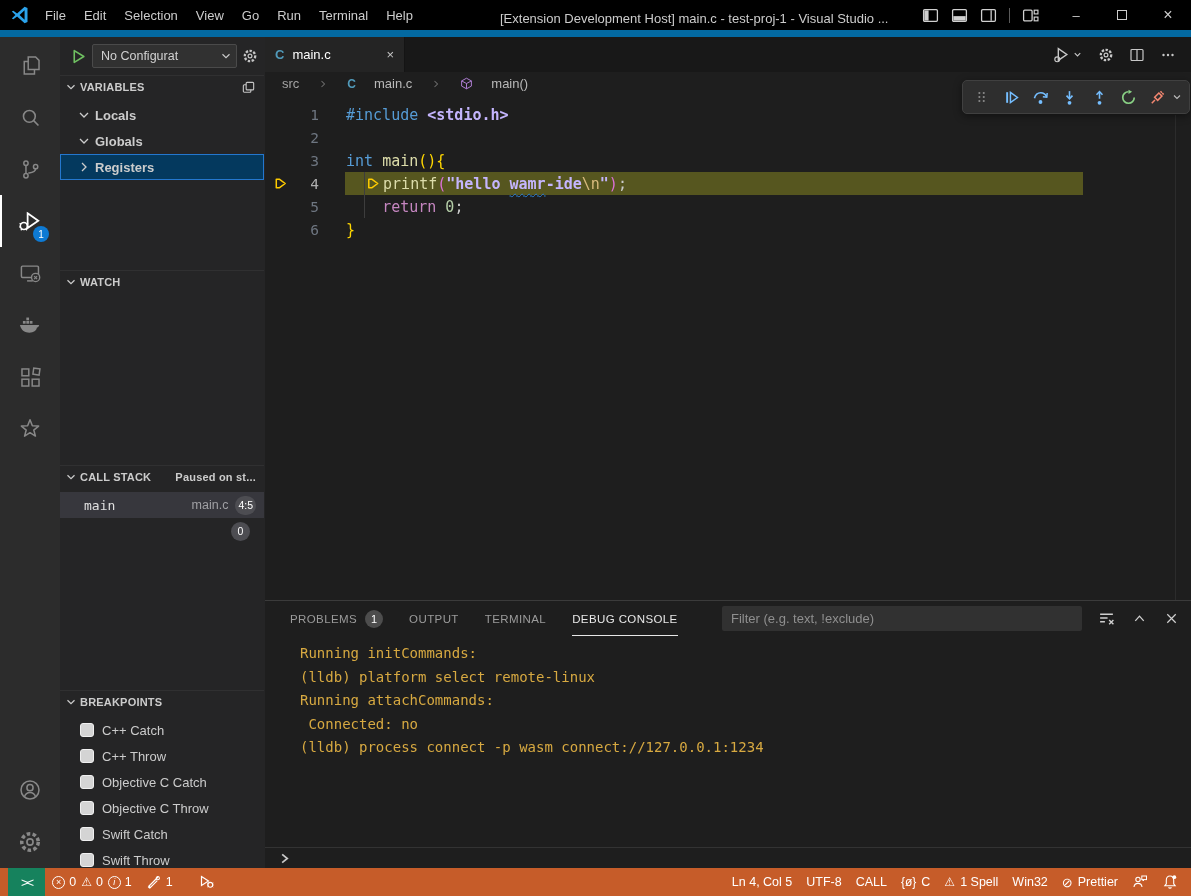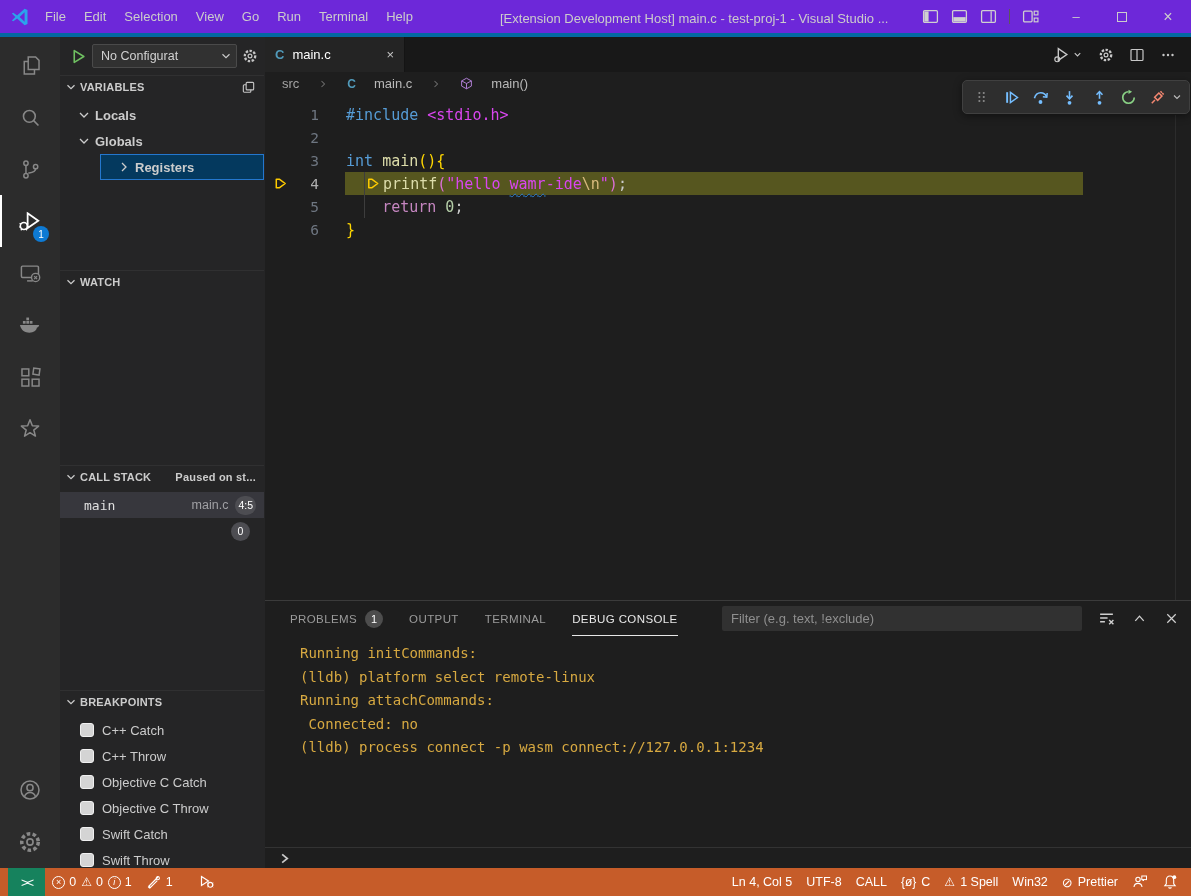--- a/index.html
+++ b/index.html
@@ -6,21 +6,21 @@
   html,body { margin:0; padding:0; background:#000; }
   .window {
     position:relative; width:1191px; height:896px; overflow:hidden;
     background:#1e1e1e; color:#cccccc;
     font-family:"Liberation Sans", sans-serif; font-size:13px;
     user-select:none;
   }
   svg { display:block; }
 
   
-  .titlebar { height:37px; background:#6d28d9; border-bottom:4px solid #0369a1; display:flex; align-items:center; position:relative;text-align:right; }
+  .titlebar { height:37px; background:#000000; border-bottom:7px solid #0369a1; display:flex; align-items:center; position:relative;text-align:right; }
   .logo { margin:0 6px 0 10px; }
   .menubar { display:flex; height:100%; }
   .menu-item { padding:0 9px; display:flex; align-items:center; color:#cccccc; font-size:13px; }
   .titlebar-title { position:absolute; left:500px; top:0; height:37px; line-height:37px; color:#cccccc; font-size:13px; white-space:nowrap; }
   .titlebar-right { margin-left:auto; display:flex; align-items:center; height:100%; }
   .layout-icons { display:flex; align-items:center; gap:12px; margin-right:14px; color:#d0d0d0; }
   .tb-sep { width:1px; height:15px; background:#5a5a5a; }
   .win-btn { width:46px; height:100%; display:flex; align-items:center; justify-content:center; color:#cccccc; }
   .maxi { width:10px; height:10px; border:1px solid #cccccc; }
 
@@ -39,21 +39,21 @@
   .sb-toolbar { height:38px; display:flex; align-items:center; padding:0 6px 0 10px; gap:5px; }
   .config-dd { flex:1; height:24px; background:#313131; border:1px solid #4a4a4a; border-radius:2px; display:flex; align-items:center; padding:0 3px 0 8px; color:#d2d2d2; font-size:12.5px; min-width:0; }
   .config-dd .lbl { flex:1; overflow:hidden; white-space:nowrap; }
   .section { border-top:1px solid #303031; overflow:hidden; }
   .sec-vars { height:195px; } .sec-watch { height:195px; } .sec-stack { height:225px; } .sec-bp { flex:1; }
   .sec-head { height:22px; display:flex; align-items:center; padding:0 8px 0 4px; font-size:11px; font-weight:700; letter-spacing:.2px; color:#cccccc; }
   .sec-head .grow { flex:1; }
   .paused { font-size:11px; font-weight:700; color:#cccccc; white-space:nowrap; }
   .tree { padding-top:4px; }
   .tree-row { height:26px; display:flex; align-items:center; padding-left:16px; font-weight:700; color:#cccccc; }
-  .tree-row.selected { background:#04395e; outline:1px solid #2477ce; outline-offset:-1px;margin-left:40px; }
+  .tree-row.selected { background:#04395e; outline:1px solid #2477ce; outline-offset:-1px; }
   .cs-row { height:26px; margin-top:4px; display:flex; align-items:center; background:#37373d; padding:0 8px 0 24px; }
   .cs-name { font-family:"DejaVu Sans Mono", monospace; font-size:13px; color:#e0e0e0; }
   .cs-right { margin-left:auto; display:flex; align-items:center; gap:7px; }
   .cs-file { color:#a0a0a4; font-size:12.5px; }
   .badge { min-width:19px; height:19px; border-radius:10px; background:#4d4d52; color:#ffffff; font-size:10.5px; display:inline-flex; align-items:center; justify-content:center; padding:0 3px; }
   .zero-row { height:26px; display:flex; align-items:center; justify-content:flex-end; padding-right:14px; }
   .bp-list { padding-top:4px; }
   .bp-row { height:26px; display:flex; align-items:center; gap:8px; padding-left:20px; color:#cccccc; }
   .checkbox { width:14px; height:14px; background:#d4d4d4; border:1px solid #f0f0f0; border-radius:3px; }
 
@@ -71,21 +71,21 @@
   .code { position:absolute; top:8px; left:0; right:0; }
   .line { height:23px; display:flex; align-items:center; position:relative; }
   .hl-bar { position:absolute; left:80px; width:738px; top:0; height:23px; background:#56561f; }
   .guide { position:absolute; left:99px; top:77px; width:1px; height:46px; background:#3d3d3d; z-index:2; }
   .gut-a { width:30px; padding-left:7px; z-index:1; }
   .gut-n { width:24px; text-align:right; color:#6e7681; font-size:14.5px; z-index:1; }
   .gut-n.cur { color:#aeaeae; }
   .gut-pad { width:27px; }
   .ln-content { white-space:pre; color:#cccccc; z-index:1; display:flex; align-items:center; }
   .tok { white-space:pre; }
-  .c-kw { color:#569cd6; } .c-fn { color:#dcdcaa; } .c-str { color:#d946ef; }
+  .c-kw { color:#569cd6; } .c-fn { color:#dcdcaa; } .c-str { color:#c4b5fd;font-weight:bold; }
   .c-esc { color:#d7ba7d; } .c-ctrl { color:#c586c0; } .c-num { color:#b5cea8; }
   .c-b1 { color:#ffd700; } .c-b2 { color:#da70d6; } .c-fg { color:#cccccc; }
   .squig { text-decoration:underline; text-decoration-style:wavy; text-decoration-color:#2a7dd2; text-decoration-thickness:1px; text-underline-offset:4px; }
   .inline-arrow { margin:0 1px 0 0; }
 
   
   .debug-toolbar { position:absolute; top:43px; left:697px; width:228px; height:34px; z-index:10;
     background:#2e2e2e; border:1px solid #404040; border-radius:5px; box-shadow:0 2px 8px rgba(0,0,0,.45);
     display:flex; align-items:center; justify-content:space-between; padding:0 6px; }
   .dbg-btn { width:26px; height:26px; display:flex; align-items:center; justify-content:center; border-radius:4px; }

